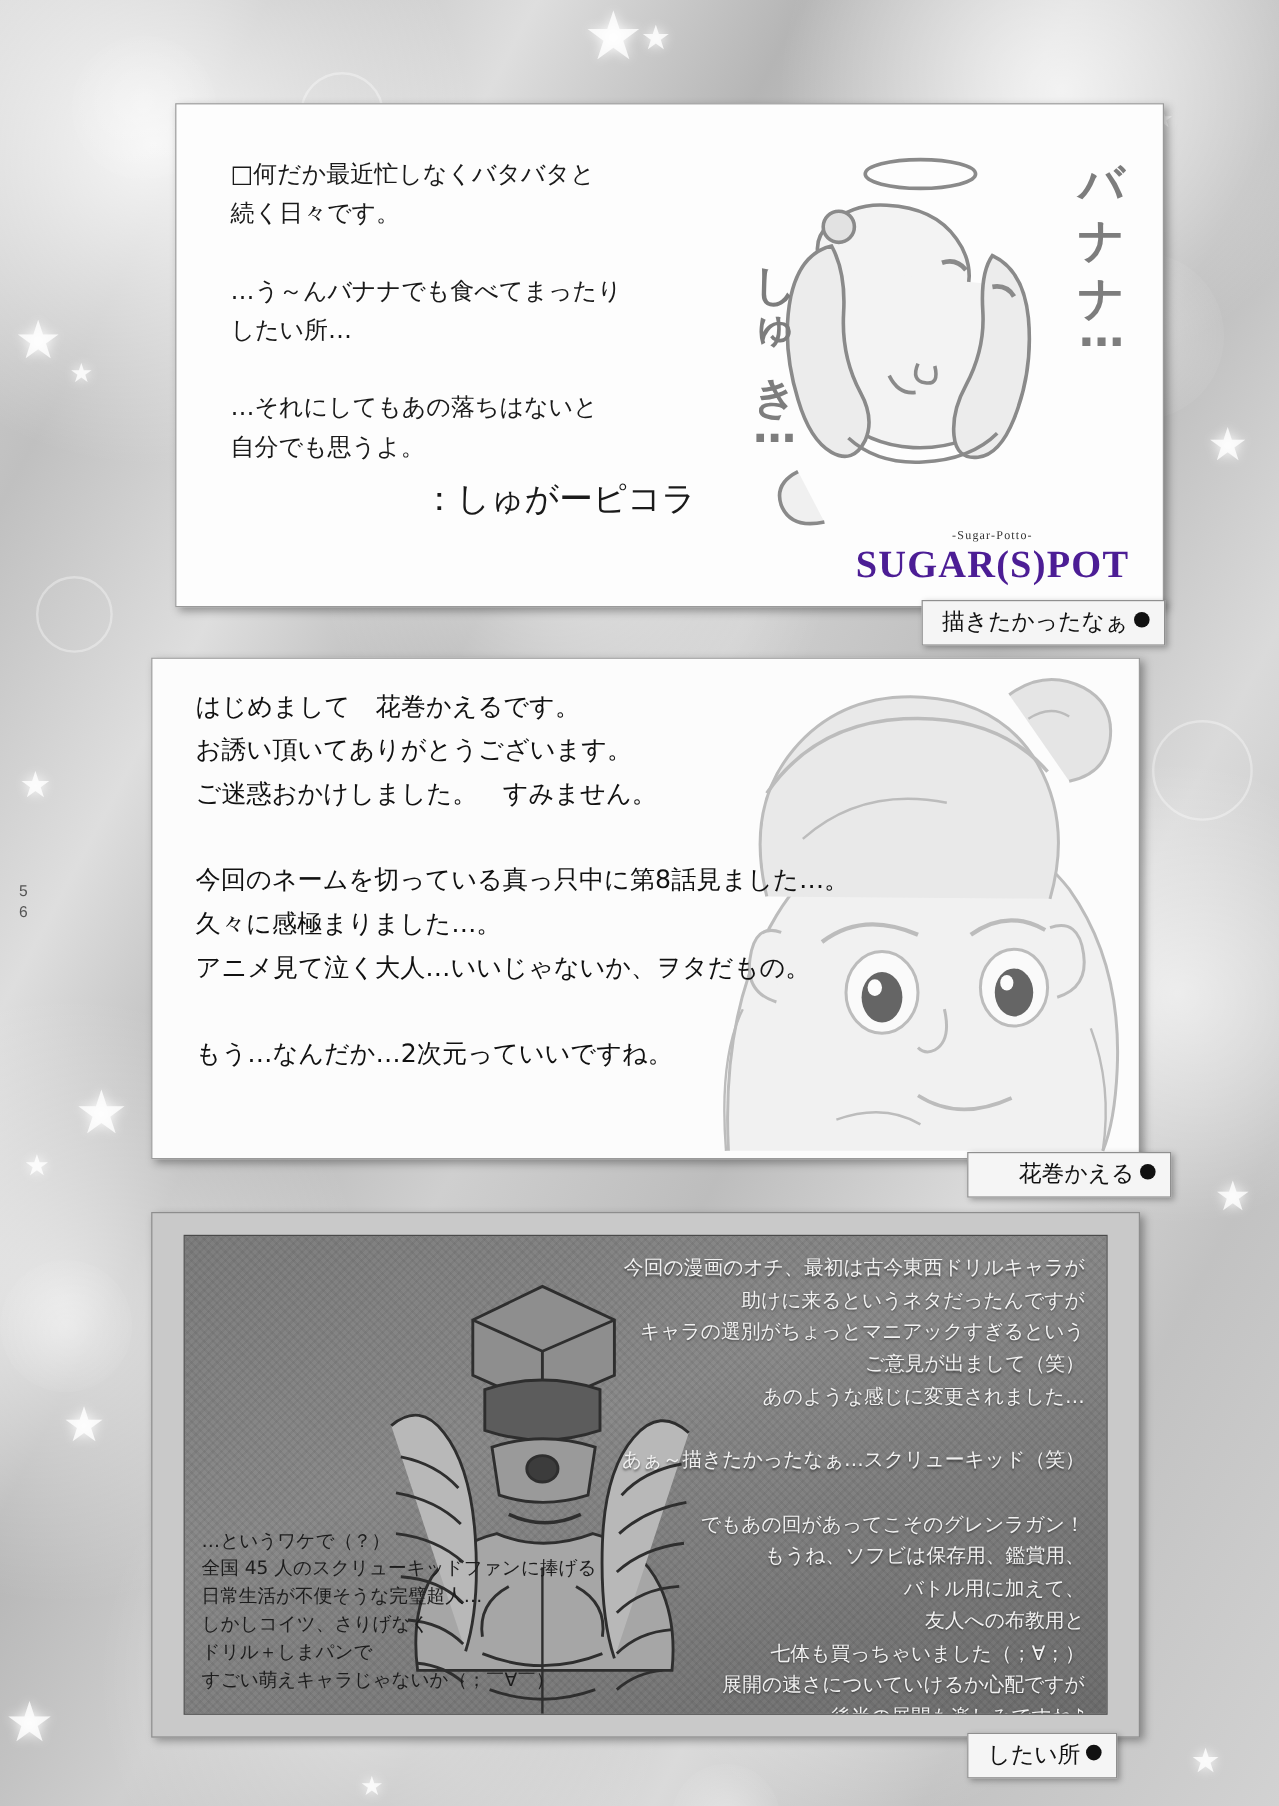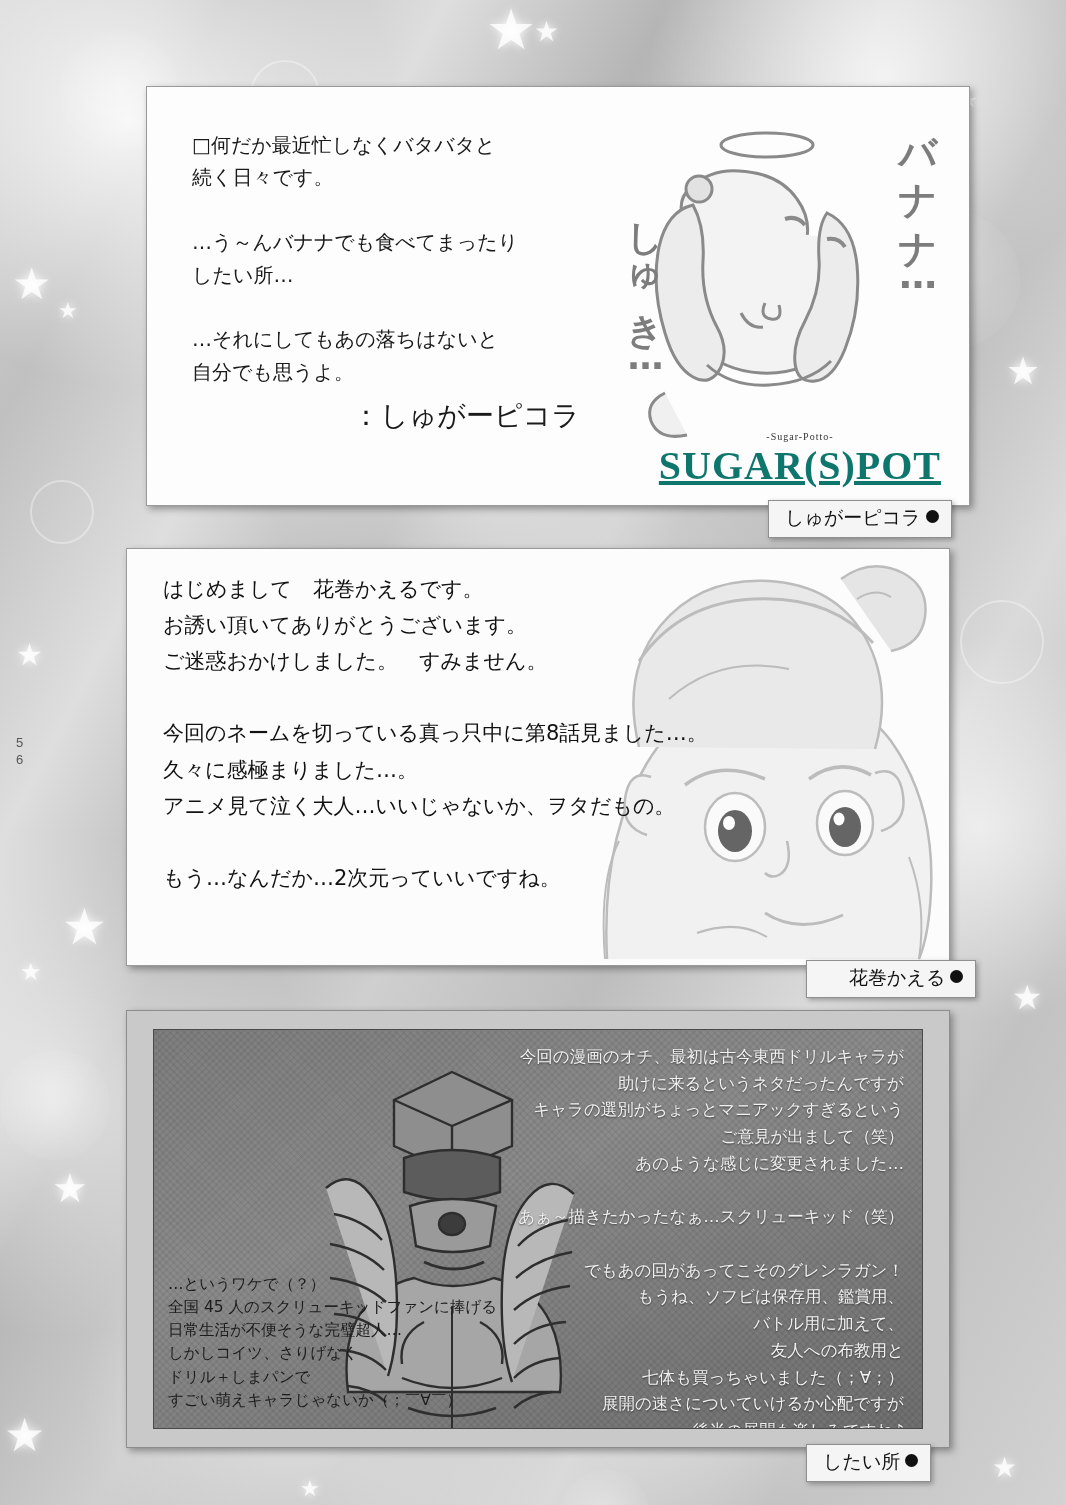--- a/index.html
+++ b/index.html
@@ -109,26 +109,25 @@
     bottom: 16px;
     text-align: center;
   }
   .p1-logo .sub {
     font-size: 10px;
     color: #333;
     font-family: "Liberation Serif", serif;
     letter-spacing: 1px;
   }
   .p1-logo .main {
-    font-size: 40px;
-    color: #0f766e;
+    font-size: 32px;
+    color: #4c1d95;
     font-family: "Liberation Serif", serif;
     font-weight: bold;
     letter-spacing: 1px;
-    text-decoration: underline;
   }
   
   .dog-wrap { position: absolute; right: 80px; top: 40px; }
 
   
   .credit {
     position: absolute;
     background: #f5f5f5;
     border: 1px solid #8f8f8f;
     font-family: "DejaVu Sans", sans-serif;
@@ -285,21 +284,21 @@
     <div class="p1-bubbletext" id="p1-b1">バナナ…</div>
     <div class="p1-bubbletext" id="p1-b2">しゅき…</div>
 
     <div class="p1-logo">
       <div class="sub">-Sugar-Potto-</div>
       <div class="main">SUGAR(S)POT</div>
     </div>
   </div>
 
   <div class="credit" style="left:768px; top:500px;">
-    <span>しゅがーピコラ</span><span class="dot"></span>
+    <span>描きたかったなぁ</span><span class="dot"></span>
   </div>
 
   <div class="panel" id="panel2">
 
     <div class="girl-wrap">
       <svg width="470" height="420" viewBox="0 0 470 420">
         <g fill="none" stroke="#b9b9b9" stroke-width="2.5">
           <path d="M118 418 q-6 -120 40 -196 q40 -66 110 -74 q86 -10 134 52 q44 62 40 150 q-2 44 -12 68" fill="#f1f1f1"></path>
           <path d="M150 206 q-18 -74 22 -122 q40 -48 108 -44 q66 4 96 56 q28 50 10 112" fill="#e8e8e8"></path>
           <path d="M162 236 q-22 -8 -26 22 q-4 28 22 36" fill="#f1f1f1"></path>

